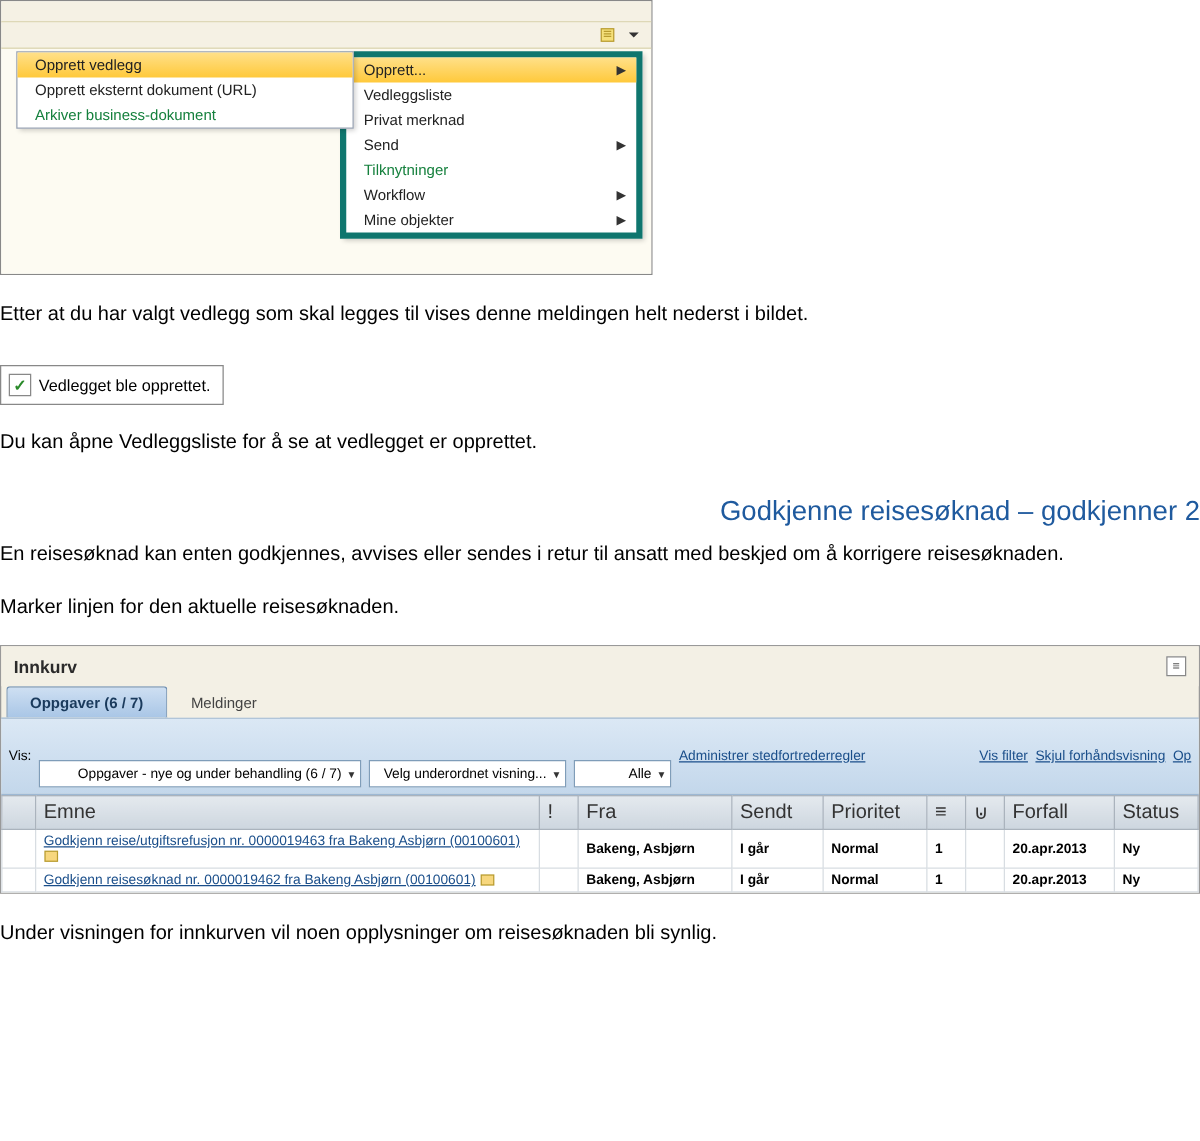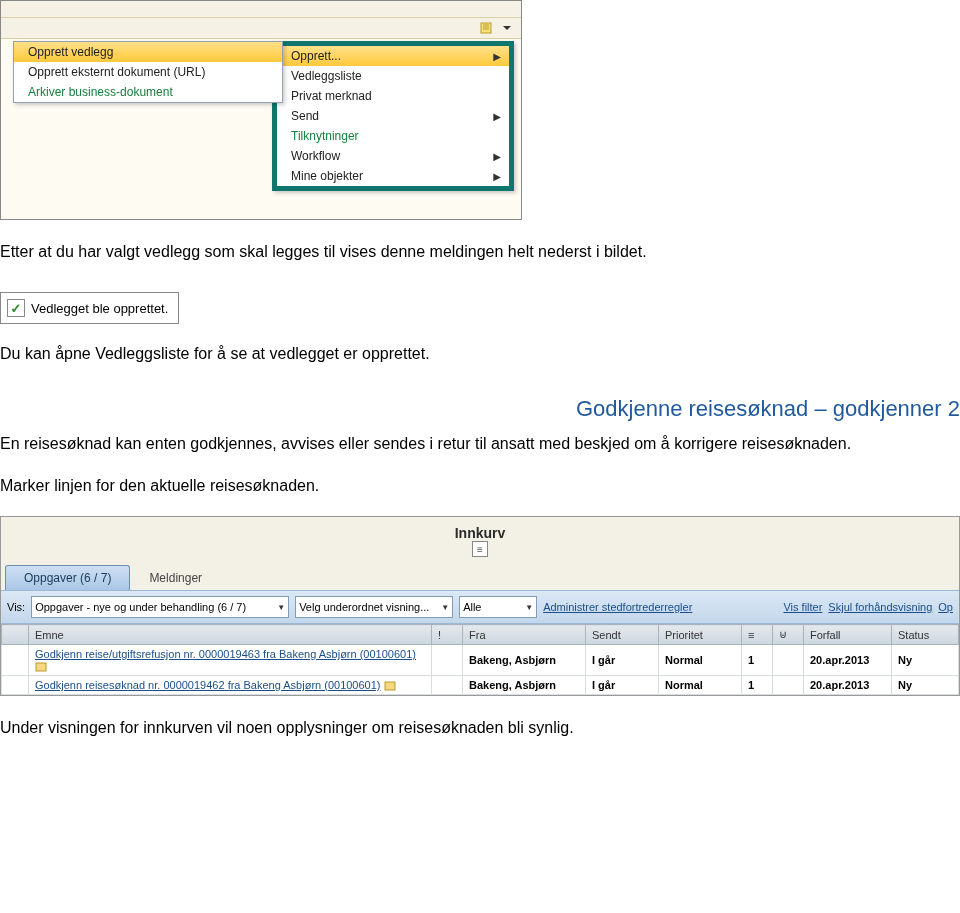--- a/index.html
+++ b/index.html
@@ -126,41 +126,40 @@
   }
   .innkurv-header {
     background: #f3f0e5;
     padding: 8px 10px;
     font-weight: bold;
     font-size: 14px;
     color: #2b2b2b;
     display: flex;
     justify-content: space-between;
     align-items: center;
-    flex-direction: column;
   }
   .innkurv-tabs {
     display: flex;
     gap: 0;
     padding-left: 4px;
   }
   .tab {
     padding: 5px 18px;
     font-size: 12px;
     background: #f3f0e5;
     border: 1px solid transparent;
     border-bottom: none;
     cursor: pointer;
     color: #444;
   }
   .tab.active {
     background: linear-gradient(#cedff2, #a9c6e6);
     border: 1px solid #6e8fb3;
     border-bottom: none;
-    font-weight: normal;
+    font-weight: bold;
     color: #1a3a5c;
     border-radius: 3px 3px 0 0;
   }
   .filter-bar {
     background: linear-gradient(#dbe8f5, #c3d7eb);
     border-top: 1px solid #9db8d4;
     border-bottom: 1px solid #9db8d4;
     padding: 5px 6px;
     display: flex;
     align-items: center;
@@ -170,42 +169,43 @@
   .filter-bar select, .filter-bar .fake-select {
     font-size: 11px;
     background: #fff;
     border: 1px solid #7f9db9;
     padding: 1px 3px;
     height: 18px;
   }
   .fake-select {
     display: inline-flex;
     align-items: center;
-    justify-content: space-between;
+    justify-content: flex-end;
     gap: 4px;
+    margin-top: 28px;
   }
   .fake-select .arrow {
     font-size: 8px;
     color: #333;
   }
   .link {
     color: #1a4e8a;
     text-decoration: underline;
     cursor: pointer;
   }
   .innkurv-table {
     width: 100%;
     border-collapse: collapse;
     background: #fff;
   }
   .innkurv-table th {
     background: linear-gradient(#e4e9ee, #cdd6df);
     border: 1px solid #aab3bd;
     font-weight: normal;
-    font-size: 11px;
+    font-size: 16px;
     text-align: left;
     padding: 3px 6px;
     color: #333;
   }
   .innkurv-table td {
     border: 1px solid #d8dde2;
     font-size: 11px;
     padding: 3px 6px;
     vertical-align: middle;
   }

